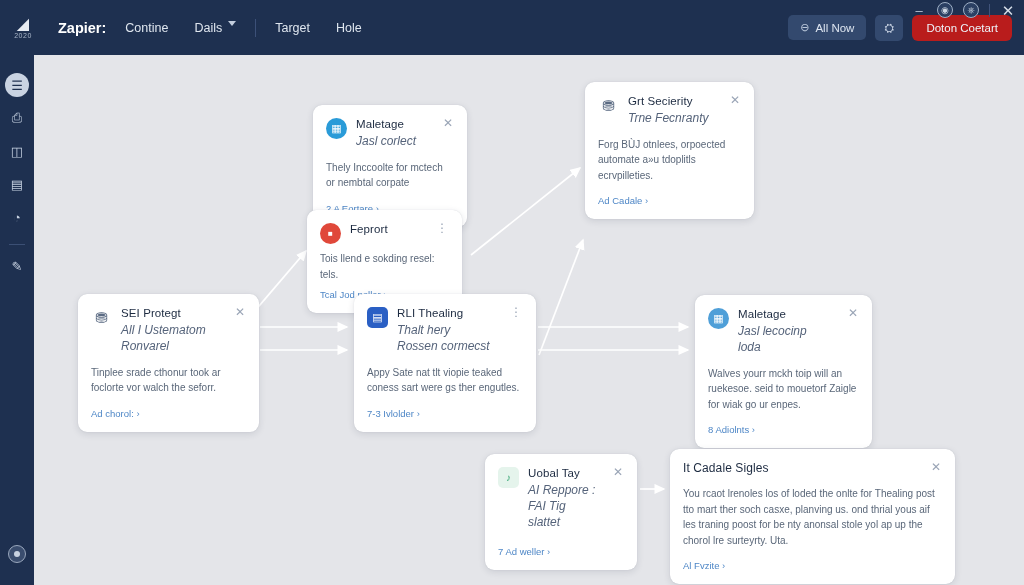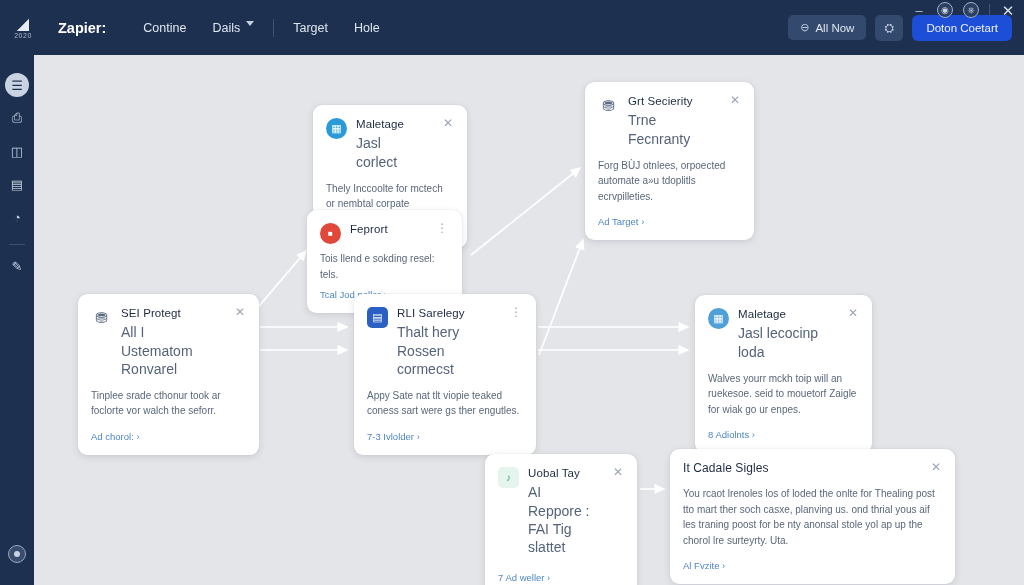--- a/index.html
+++ b/index.html
@@ -49,21 +49,21 @@
     display: flex; flex-direction: column;
     align-items: center; justify-content: center;
     color: #e7ecf3;
   }
   .brandmark .glyph { font-size: 16px; line-height: 14px; }
   .brandmark .yr { font-size: 7px; letter-spacing: .5px; color: #a9b6c9; margin-top: 1px; }
 
   .nav { display: flex; align-items: center; margin-left: 18px; gap: 0; }
   .nav-brand {
     color: #ffffff; font-size: 14.5px; font-weight: bold;
-    margin-right: 24px; white-space: nowrap;
+    margin-right: 6px; white-space: nowrap;
   }
   .nav-item {
     color: #dfe6ef; font-size: 12.5px;
     padding: 4px 13px; white-space: nowrap;
     display: flex; align-items: flex-start; gap: 6px;
   }
   .caret {
     width: 0; height: 0;
     border-left: 4px solid transparent;
     border-right: 4px solid transparent;
@@ -83,21 +83,21 @@
     white-space: nowrap;
   }
   .pill .ic { font-size: 11px; color: #bcc9dc; }
   .icon-btn {
     background: #33496e; border-radius: 5px;
     width: 28px; height: 26px;
     display: flex; align-items: center; justify-content: center;
     color: #cfd9e8; font-size: 12px;
   }
   .pill.primary {
-    background: #1d4ed8; color: #eef2f8;
+    background: #b91c1c; color: #eef2f8;
     padding: 7px 14px; border-radius: 6px; font-size: 11.5px;
   }
 
   
   .rail {
     position: absolute; top: 55px; left: 0;
     width: 34px; height: 530px;
     background: #1e3050;
     display: flex; flex-direction: column; align-items: center;
     padding-top: 18px; gap: 0;
@@ -148,21 +148,21 @@
     font-size: 11px; color: #fff; margin-top: 1px;
   }
   .card-avatar.sq { border-radius: 5px; }
   .card-avatar.plain { background: none; color: #5b6b83; font-size: 15px; }
   .card-titles { flex: 1 1 auto; min-width: 0; }
   .card-title {
     font-size: 11.5px; font-weight: normal; color: #1c2a40;
     letter-spacing: .1px; line-height: 1.25;
   }
   .card-sub {
-    font-size: 14px; color: #55637a; margin-top: 3px; line-height: 1.3;
+    font-size: 12px; color: #55637a; margin-top: 3px; line-height: 1.3; font-style: italic;
   }
   .card-close {
     color: #9aa5b6; font-size: 12px; line-height: 1;
     flex: 0 0 auto; margin-left: 6px; padding-left: 2px;
   }
   .card-body {
     font-size: 10px; color: #5a6779; line-height: 1.55;
     margin-top: 10px;
   }
   .card-link {
@@ -287,21 +287,21 @@
     <div class="card" id="card-security">
       <div class="card-head">
         <div class="card-avatar plain">⛃</div>
         <div class="card-titles">
           <div class="card-title">Grt Secierity</div>
           <div class="card-sub">Trne Fecnranty</div>
         </div>
         <div class="card-close">✕</div>
       </div>
       <div class="card-body">Forg BÙJ otnlees, orpoected automate a»u tdoplitls ecrvpilleties.</div>
-      <div class="card-link">Ad Target ›</div>
+      <div class="card-link">Ad Cadale ›</div>
     </div>
 
     <div class="card card-head-only" id="card-report">
       <div class="card-head">
         <div class="card-avatar" style="background:#e0483a;font-size:8px">■</div>
         <div class="card-titles">
           <div class="card-title">Feprort</div>
         </div>
         <div class="card-close">⋮</div>
       </div>
@@ -319,21 +319,21 @@
         <div class="card-close">✕</div>
       </div>
       <div class="card-body">Tinplee srade cthonur took ar foclorte vor walch the seforr.</div>
       <div class="card-link">Ad chorol: ›</div>
     </div>
 
     <div class="card" id="card-strategy">
       <div class="card-head">
         <div class="card-avatar sq" style="background:#2a5fc4">▤</div>
         <div class="card-titles">
-          <div class="card-title">RLI Sarelegy</div>
+          <div class="card-title">RLI Thealing</div>
           <div class="card-sub">Thalt hery Rossen cormecst</div>
         </div>
         <div class="card-close">⋮</div>
       </div>
       <div class="card-body">Appy Sate nat tlt viopie teaked coness sart were gs ther engutles.</div>
       <div class="card-link">7-3 Ivlolder ›</div>
     </div>
 
     <div class="card" id="card-usage">
       <div class="card-head">

